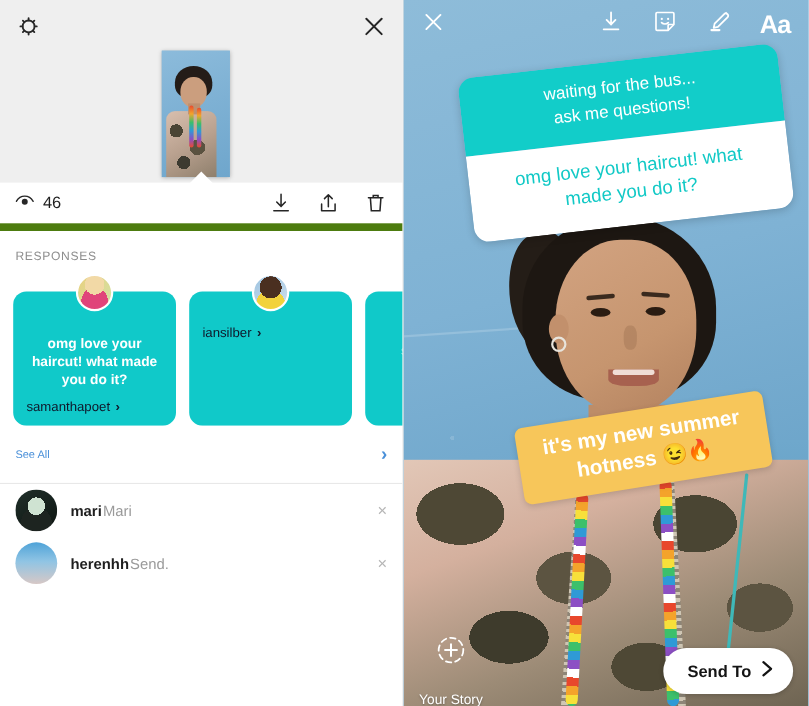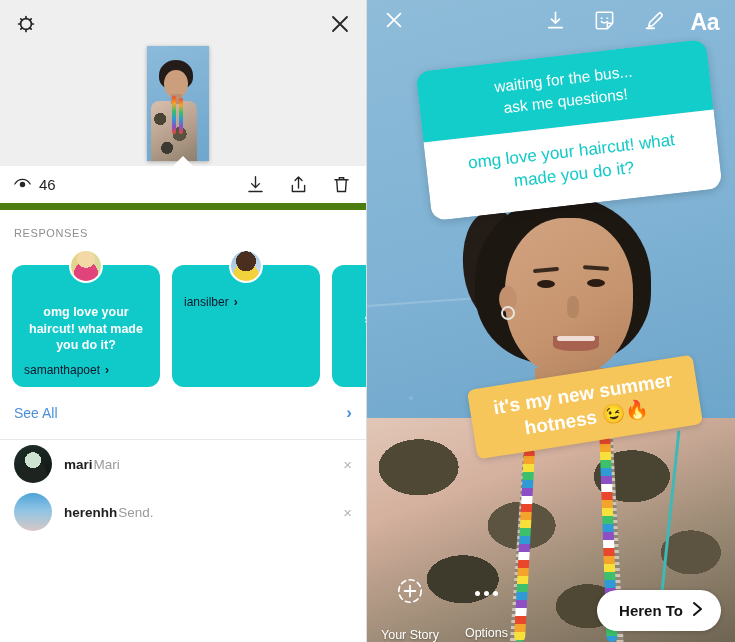--- a/index.html
+++ b/index.html
@@ -112,21 +112,21 @@
     color:#0f172a; font-size:12px; font-weight:400;
     display:flex; align-items:center; gap:5px;
   }
   .chev-sm { font-weight:700; font-size:12px; }
 
   .see-all-row {
     display:flex; align-items:center;
     padding:16px 14px 16px 14px;
     border-bottom:1px solid #e8e8e8;
   }
-  .see-all-text { color:#4a90d9; font-size:14px; }
+  .see-all-text { color:#4a90d9; font-size:10px; }
   .see-all-chev { margin-left:auto; color:#4a90d9; font-size:17px; font-weight:600; }
 
   .viewer-row {
     display:flex; align-items:center;
     padding:6px 14px; height:48px;
   }
   .viewer-avatar { width:38px; height:38px; border-radius:50%; flex:0 0 auto; overflow:hidden; }
   .va-1 { background:
       radial-gradient(circle at 50% 40%,#cfe3d2 0 8px,transparent 8px),
       radial-gradient(circle at 50% 80%,#1d2420 0 14px,transparent 14px),
@@ -447,31 +447,23 @@
     <div class="bb-item">
       <span>
         <svg width="26" height="26" viewBox="0 0 26 26" fill="none" stroke="#fff" stroke-width="1.6" stroke-linecap="round">
           <circle cx="13" cy="13" r="11.2" stroke-dasharray="5 3.6"></circle>
           <path d="M13 7.6v10.8M7.6 13h10.8" stroke-width="1.8"></path>
         </svg>
       </span>
       <span class="bb-label">Your Story</span>
     </div>
 
-    <div class="bb-item">
-      <span class="dots">
-        <span></span>
-          <span></span>
-          <span></span>
-      </span>
-      <span class="bb-label">Options</span>
-    </div>
 
     <div class="send-to">
-      <span>Heren To</span>
+      <span>Send To</span>
       <span>
         <svg width="11" height="16" viewBox="0 0 11 16" fill="none" stroke="#141414" stroke-width="2" stroke-linecap="round" stroke-linejoin="round">
           <path d="M2 2l7 6-7 6"></path>
         </svg>
       </span>
     </div>
   </div>
 </div>
 
 </body></html>

